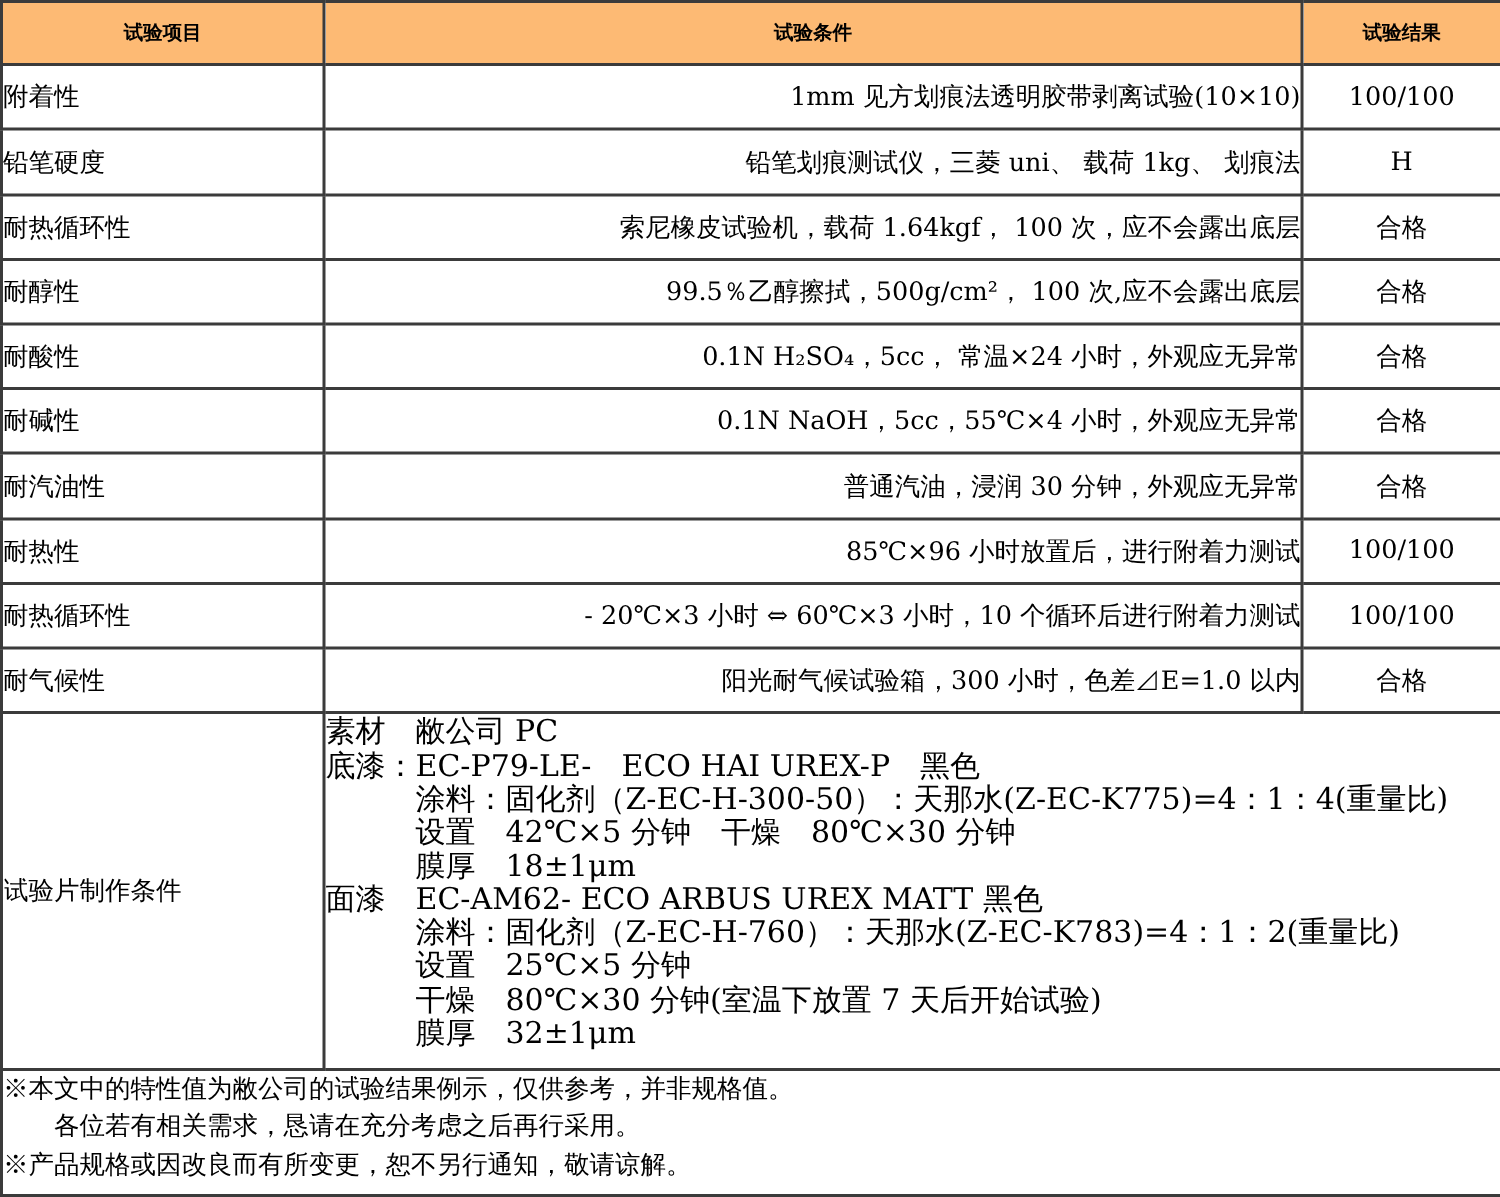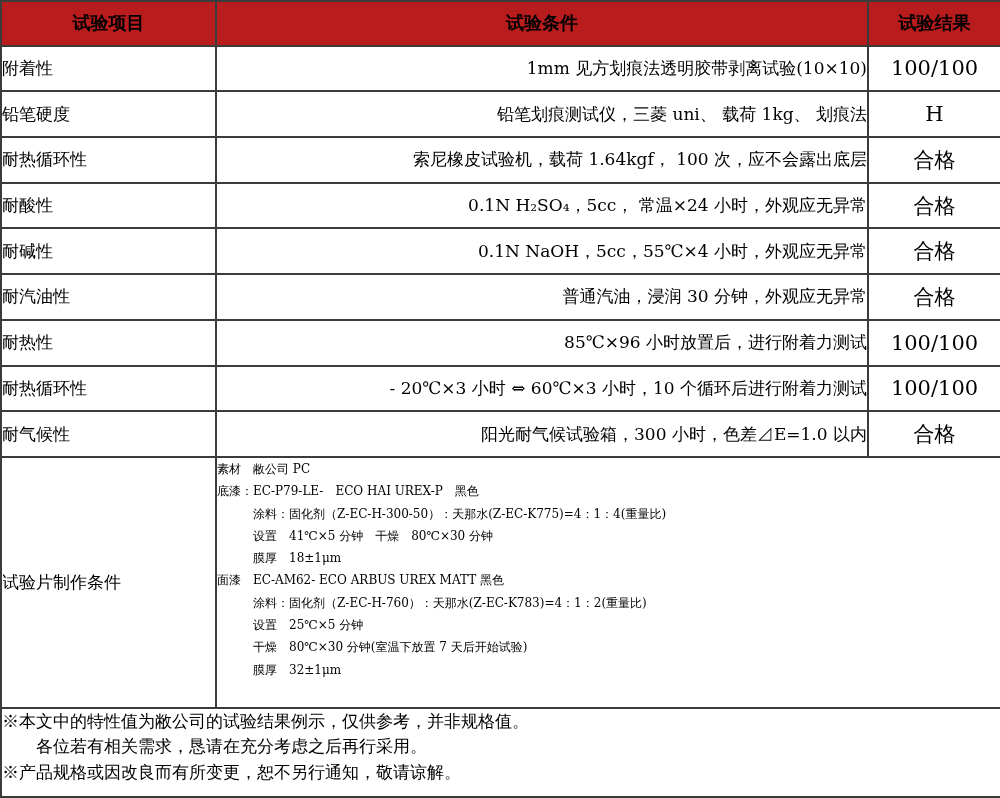--- a/index.html
+++ b/index.html
@@ -26,58 +26,58 @@
     padding: 0;
     box-sizing: border-box;
     overflow: hidden;
   }
   col.c-item { width: 215px; }
   col.c-cond { width: 652px; }
   col.c-res  { width: 133px; }
 
   tr.hdr { height: 40px; }
   th.hcell {
-    background: #b91c1c;
-    font-size: 18px;
+    background: #fdba74;
+    font-size: 13px;
     font-weight: bold;
     text-align: center;
     vertical-align: middle;
   }
   tr.row { height: 41px; }
   td.item {
     font-size: 17px;
     text-align: left;
     vertical-align: middle;
     padding-left: 12px;
   }
   td.cond {
     font-size: 17px;
     text-align: right;
     vertical-align: middle;
     padding-left: 13px;
   }
   td.result {
-    font-size: 21px;
+    font-size: 17px;
     text-align: center;
     vertical-align: middle;
   }
   tr.prep { height: 225px; }
   td.prep-item {
     font-size: 17px;
     text-align: left;
     vertical-align: middle;
     padding-left: 12px;
     border-radius: 22px;
   }
   td.prep-cond {
     vertical-align: top;
     padding: 2px 6px 0 13px;
   }
   .prep-line {
-    font-size: 12px;
+    font-size: 20px;
     line-height: 22.3px;
     white-space: pre;
   }
   tr.notes { height: 80px; }
   td.notes-cell {
     vertical-align: top;
     padding: 3px 8px 0 12px;
   }
   .note-line {
     font-size: 17px;
@@ -111,20 +111,25 @@
         <td class="item">铅笔硬度</td>
         <td class="cond">铅笔划痕测试仪，三菱 uni、 载荷 1kg、 划痕法</td>
         <td class="result">H</td>
       </tr>
       <tr class="row">
         <td class="item">耐热循环性</td>
         <td class="cond">索尼橡皮试验机，载荷 1.64kgf， 100 次，应不会露出底层</td>
         <td class="result">合格</td>
       </tr>
       <tr class="row">
+        <td class="item">耐醇性</td>
+        <td class="cond">99.5％乙醇擦拭，500g/cm²， 100 次,应不会露出底层</td>
+        <td class="result">合格</td>
+      </tr>
+      <tr class="row">
         <td class="item">耐酸性</td>
         <td class="cond">0.1N H₂SO₄，5cc， 常温×24 小时，外观应无异常</td>
         <td class="result">合格</td>
       </tr>
       <tr class="row">
         <td class="item">耐碱性</td>
         <td class="cond">0.1N NaOH，5cc，55℃×4 小时，外观应无异常</td>
         <td class="result">合格</td>
       </tr>
       <tr class="row">
@@ -147,21 +152,21 @@
         <td class="cond">阳光耐气候试验箱，300 小时，色差⊿E=1.0 以内</td>
         <td class="result">合格</td>
       </tr>
 
       <tr class="prep">
         <td class="prep-item">试验片制作条件</td>
         <td class="prep-cond" colspan="2">
           <div class="prep-line">素材　敝公司 PC</div>
           <div class="prep-line">底漆：EC-P79-LE-　ECO HAI UREX-P　黑色</div>
           <div class="prep-line">　　　涂料：固化剂（Z-EC-H-300-50）：天那水(Z-EC-K775)=4：1：4(重量比)</div>
-          <div class="prep-line">　　　设置　41℃×5 分钟　干燥　80℃×30 分钟</div>
+          <div class="prep-line">　　　设置　42℃×5 分钟　干燥　80℃×30 分钟</div>
           <div class="prep-line">　　　膜厚　18±1μm</div>
           <div class="prep-line">面漆　EC-AM62- ECO ARBUS UREX MATT 黑色</div>
           <div class="prep-line">　　　涂料：固化剂（Z-EC-H-760）：天那水(Z-EC-K783)=4：1：2(重量比)</div>
           <div class="prep-line">　　　设置　25℃×5 分钟</div>
           <div class="prep-line">　　　干燥　80℃×30 分钟(室温下放置 7 天后开始试验)</div>
           <div class="prep-line">　　　膜厚　32±1μm</div>
         </td>
       </tr>
 
       <tr class="notes">

